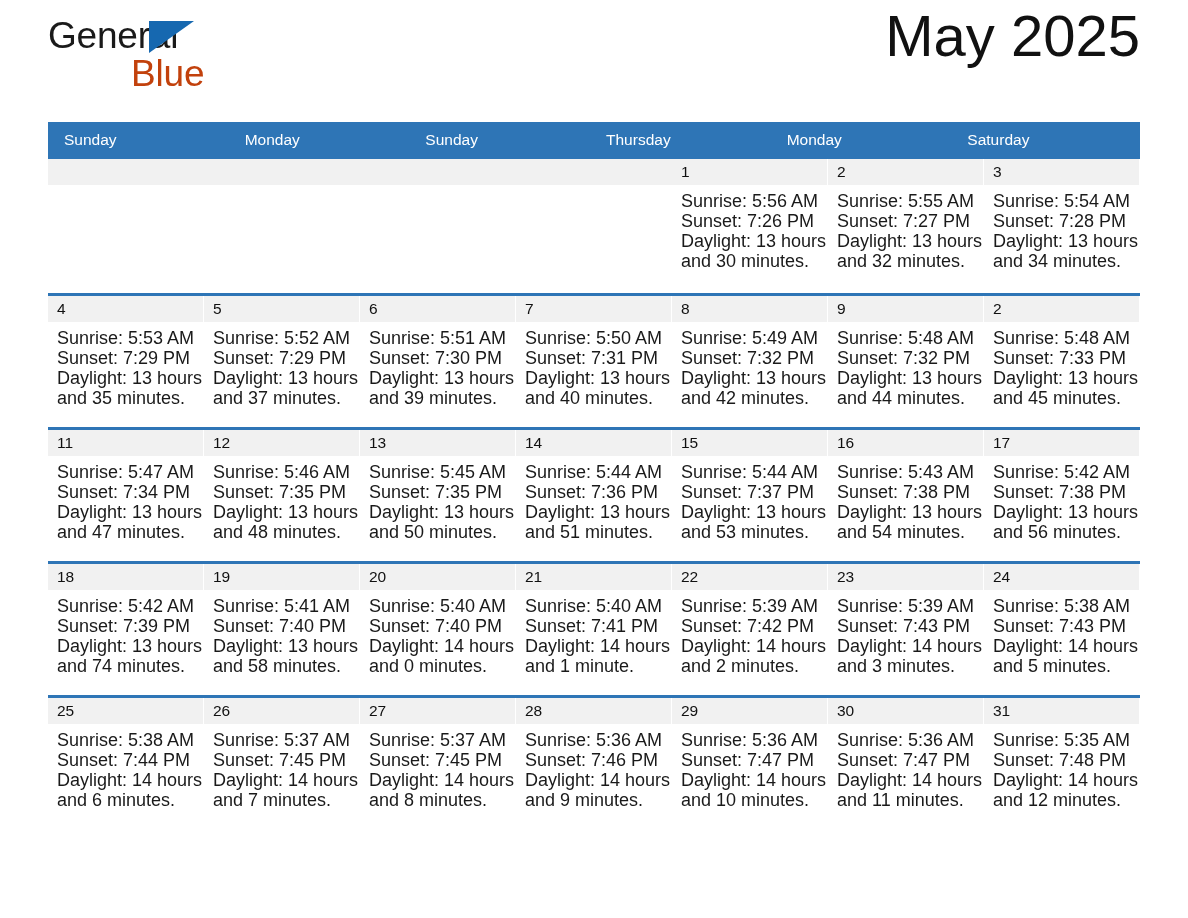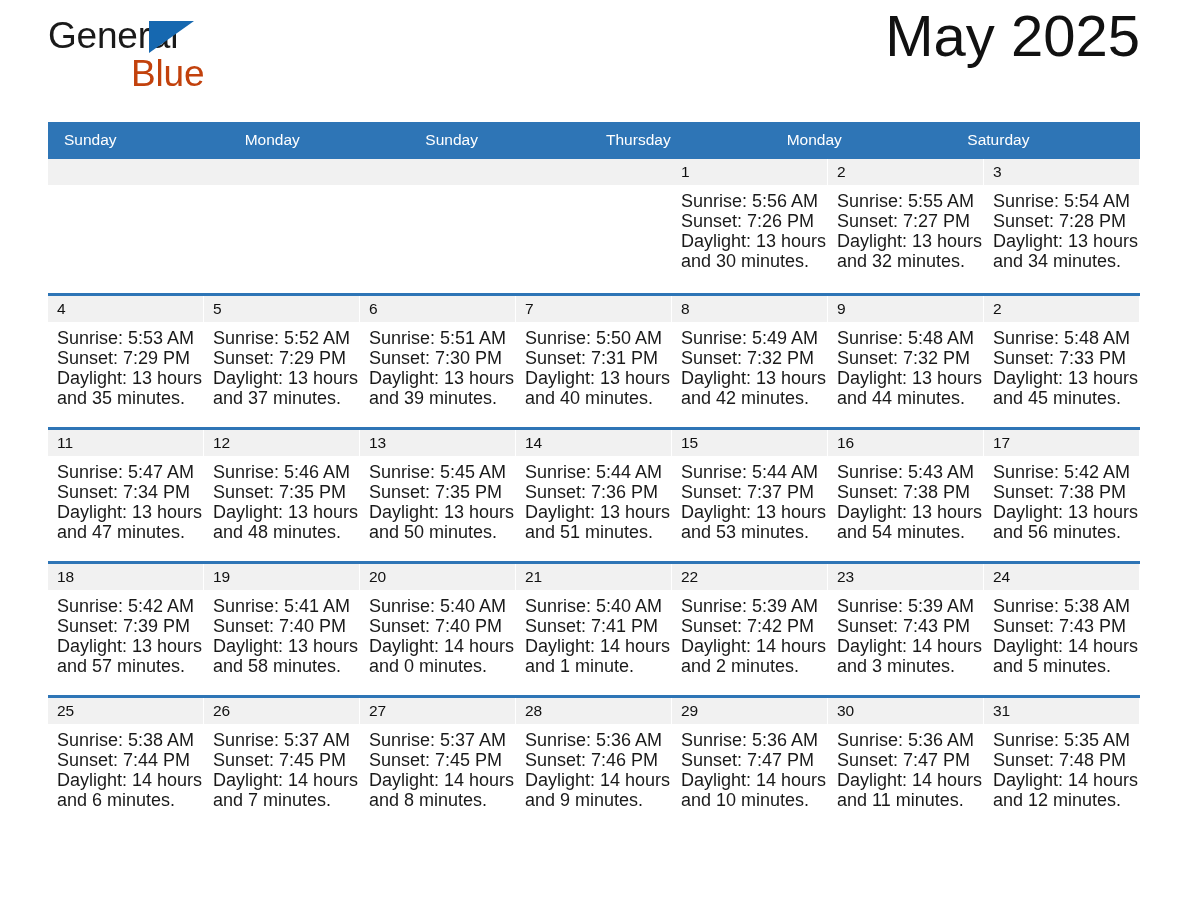--- a/index.html
+++ b/index.html
@@ -350,21 +350,21 @@
             </div>
           </div>
         </div>
         <div class="week-row">
           <div class="day-cell">
             <div class="day-number-band">18</div>
             <div class="day-body">
               <div>Sunrise: 5:42 AM</div>
               <div>Sunset: 7:39 PM</div>
               <div>Daylight: 13 hours</div>
-              <div>and 57 minutes.</div>
+              <div>and 74 minutes.</div>
             </div>
           </div>
           <div class="day-cell">
             <div class="day-number-band">19</div>
             <div class="day-body">
               <div>Sunrise: 5:41 AM</div>
               <div>Sunset: 7:40 PM</div>
               <div>Daylight: 13 hours</div>
               <div>and 58 minutes.</div>
             </div>

